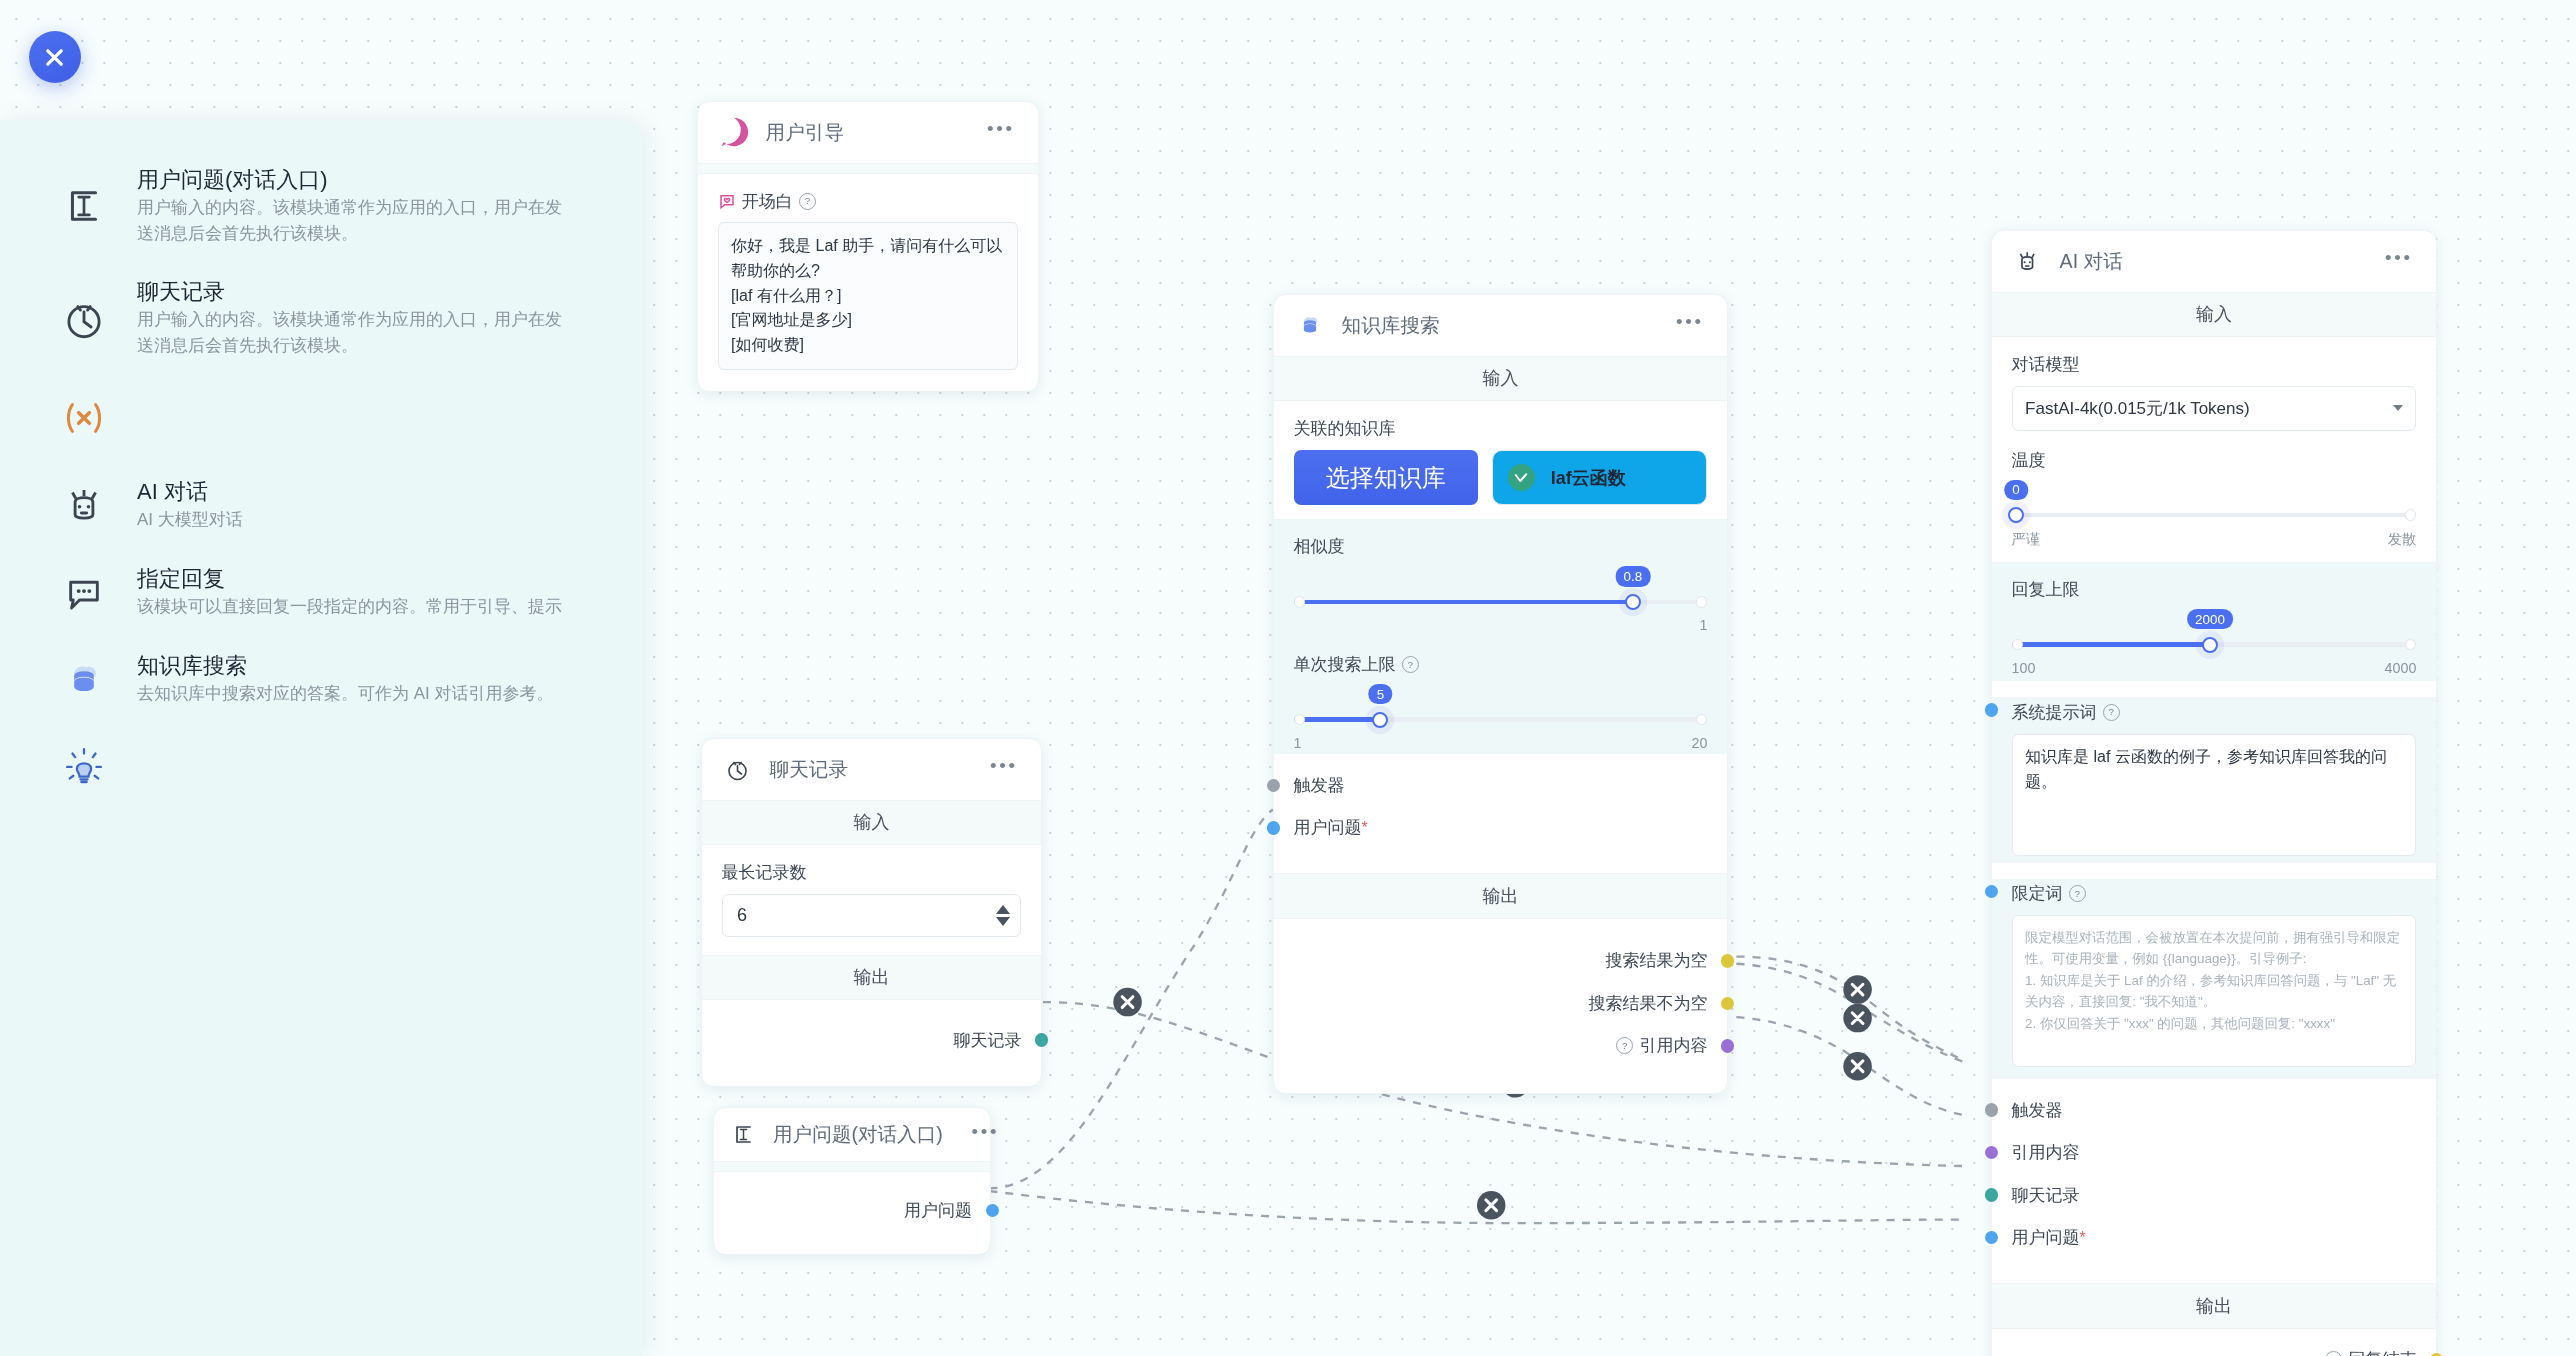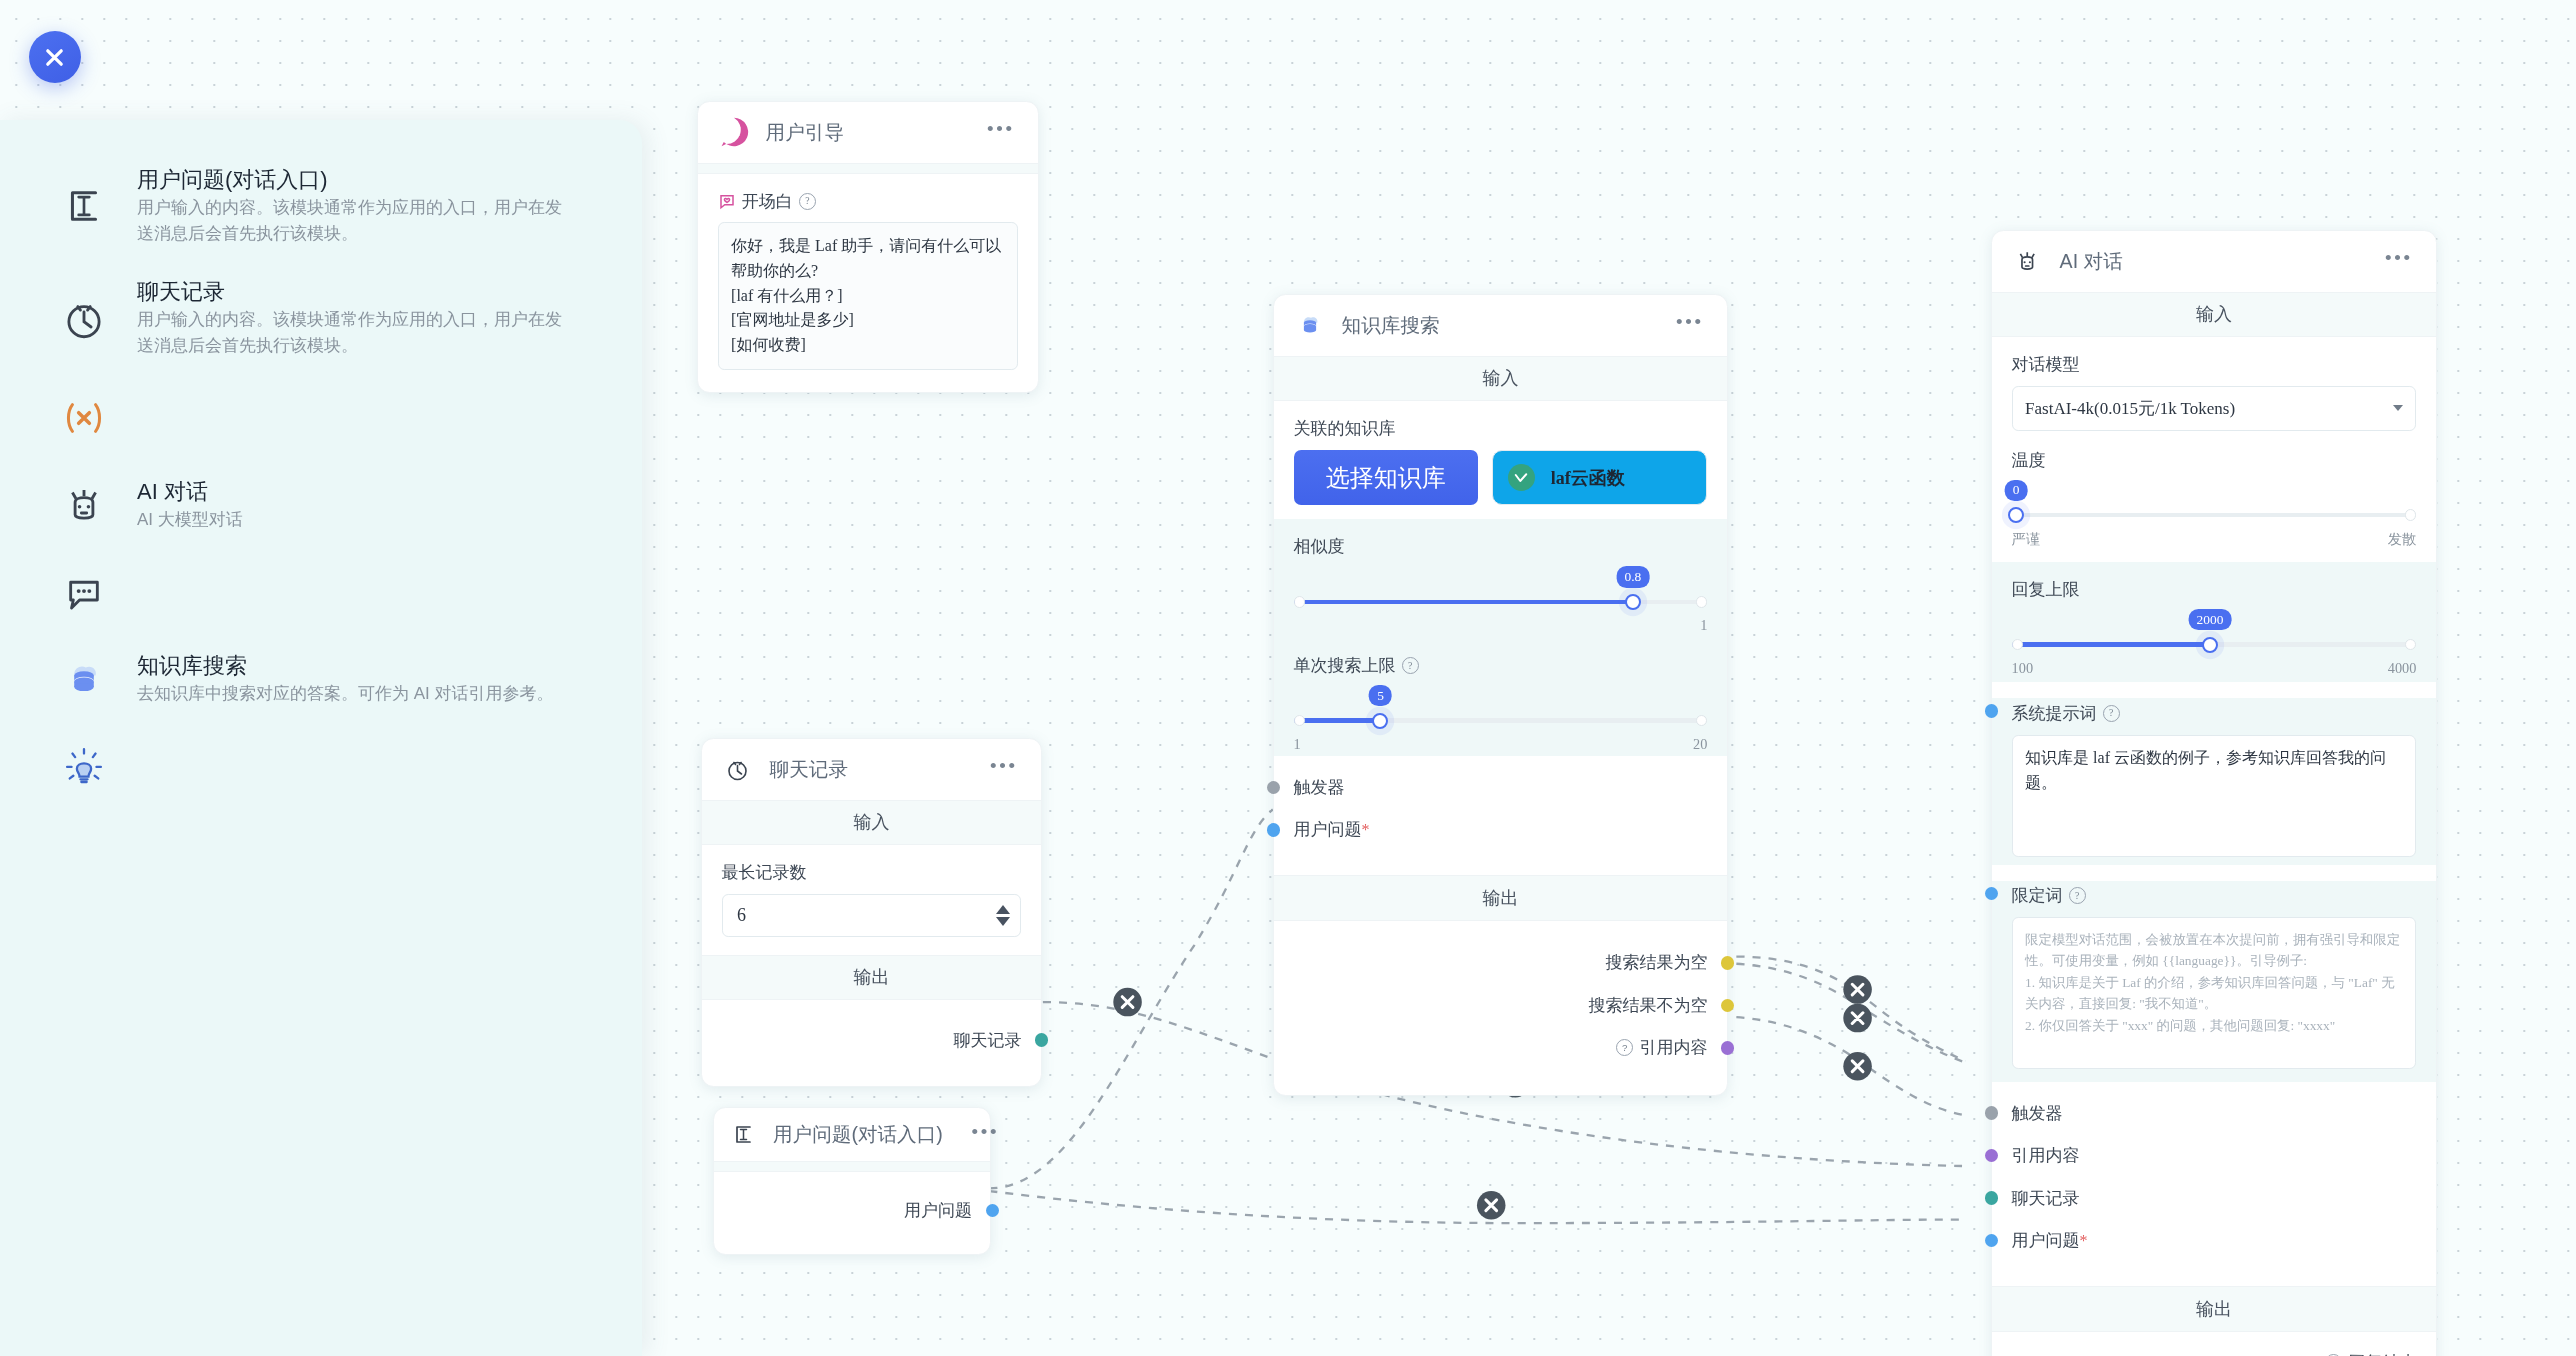--- a/index.html
+++ b/index.html
@@ -55,21 +55,21 @@
   .node-head{
     display:flex;align-items:center;gap:16px;padding:14.3px 19.6px 14.3px 19.6px;
   }
   .node-head-icon{width:32px;height:32px;display:flex;align-items:center;justify-content:center;}
   .node-title{font-size:19.6px;color:#5f6b7a;flex:1;}
   .node-dots{letter-spacing:2.7px;color:#7a8592;font-size:18.7px;line-height:9px;cursor:pointer;padding:0 3.6px 7.1px 3.6px;}
   .band{
     background:#f4fafa;border-top:0.9px solid #eef3f5;border-bottom:0.9px solid #eef3f5;
     text-align:center;font-size:18px;color:#48525f;padding:9.8px 0;
   }
-  .node-body{padding:16px 19.6px 18px 19.6px;font-family:Liberation Serif, serif;}
+  .node-body{padding:16px 19.6px 18px 19.6px;}
   .field-label{font-size:17px;color:#3d4754;margin-bottom:9.8px;display:flex;align-items:center;gap:6.2px;}
   .req-star{color:#e35d5d;font-size:16px;}
 
   .qmark{
     display:inline-flex;align-items:center;justify-content:center;
     width:15px;height:15px;border-radius:50%;border:1.2px solid #9aa4b0;
     font-size:9.8px;color:#77828f;line-height:1;
   }
 
   
@@ -253,20 +253,24 @@
 
     <div class="mod-item">
       <span class="mod-icon">
         <svg width="48" height="48" viewBox="0 0 54 54" fill="none" stroke="#3b4450" stroke-width="3.2" stroke-linejoin="round" stroke-linecap="round">
           <path d="M12 16 H42 V36 H22 L13 45 L15 36 H12 Z"></path>
           <circle cx="21" cy="26" r="2.2" fill="#3b4450" stroke="none"></circle>
           <circle cx="27" cy="26" r="2.2" fill="#3b4450" stroke="none"></circle>
           <circle cx="33" cy="26" r="2.2" fill="#3b4450" stroke="none"></circle>
         </svg>
       </span>
+      <span class="mod-text">
+        <span class="mod-name">指定回复</span>
+        <div class="mod-desc">该模块可以直接回复一段指定的内容。常用于引导、提示</div>
+      </span>
     </div>
 
     <div class="mod-item">
       <span class="mod-icon">
         <svg width="48" height="48" viewBox="0 0 54 54">
           <path d="M16 22 C16 14 24 11 29 14 C36 11 42 17 40 23 Z" fill="#c8dcf8"></path>
           <ellipse cx="27" cy="23" rx="11" ry="4.6" fill="#6b8ff0"></ellipse>
           <rect x="16" y="23" width="22" height="6" fill="#6b8ff0"></rect>
           <ellipse cx="27" cy="29" rx="11" ry="4.6" fill="#eef4fd"></ellipse>
           <rect x="16" y="30" width="22" height="6" fill="#6b8ff0"></rect>

